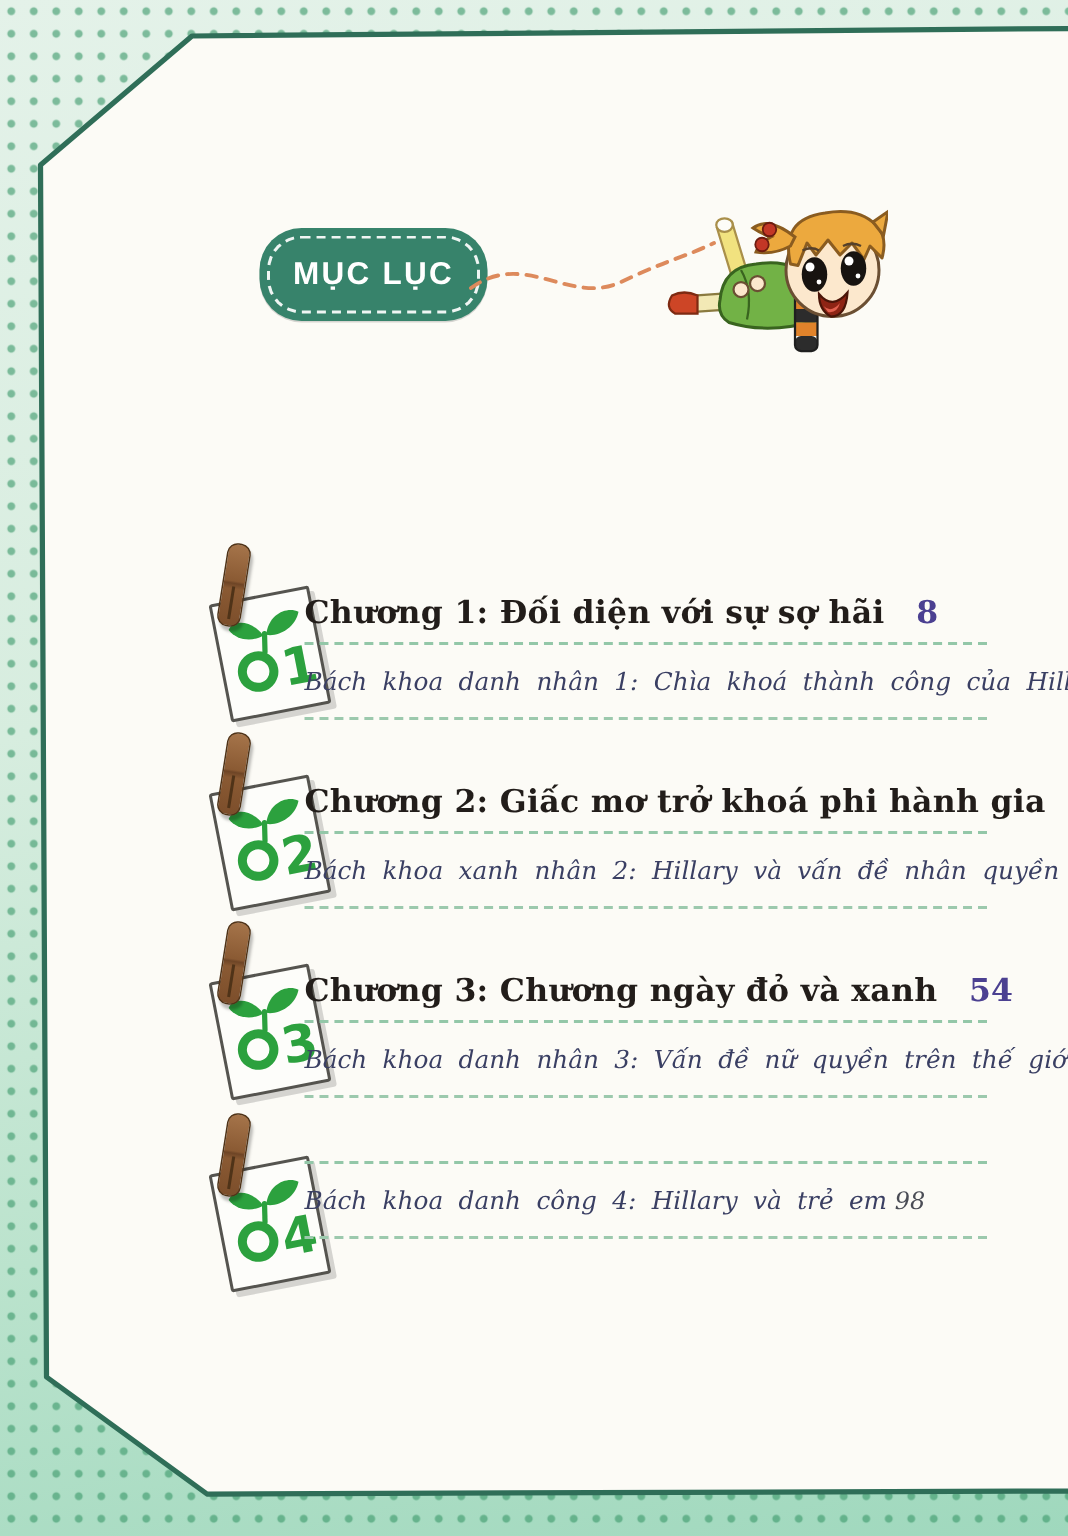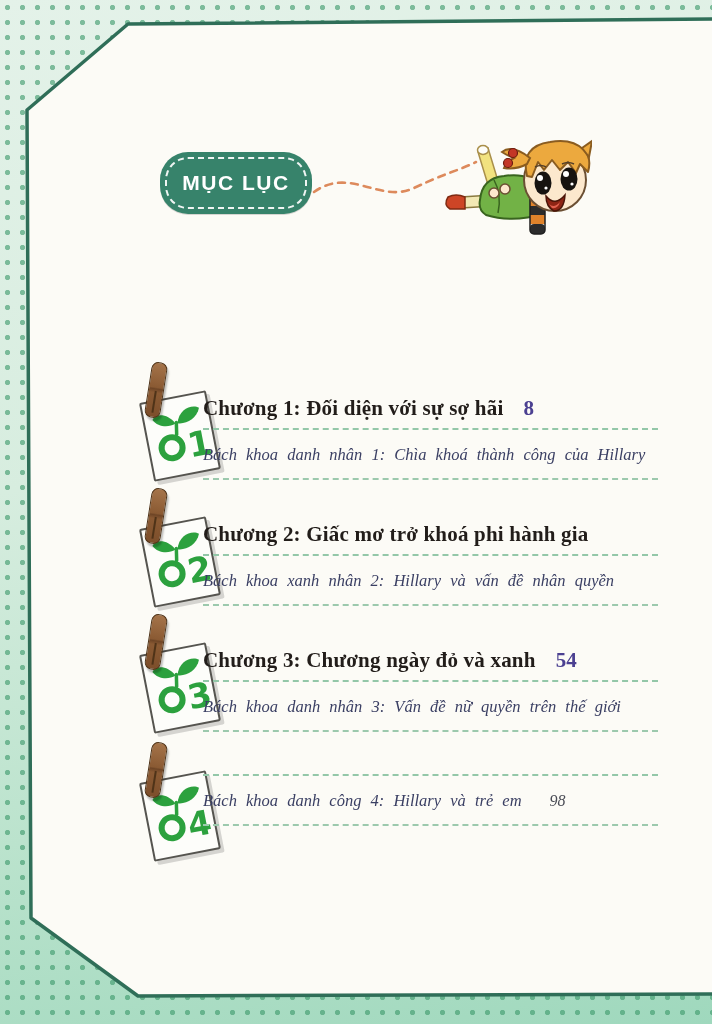--- a/index.html
+++ b/index.html
@@ -13,21 +13,21 @@
     background-color:#d9ecdf;
     background-image:
       radial-gradient(circle, rgba(62,154,108,0.62) 2.2px, rgba(62,154,108,0) 3px),
       linear-gradient(168deg, #e4f2e9 0%, #d7eddf 42%, #bbe3cd 72%, #9fd8bd 100%);
     background-size:15px 15px, 100% 100%;
   }
   
   .sheet{position:absolute;left:0;top:0;}
   
   .badge{
-    position:absolute;left:160px;top:152px;width:152px;height:62px;
+    position:absolute;left:173px;top:152px;width:152px;height:62px;
     background:#37836b;border-radius:28px;
     display:flex;align-items:center;justify-content:center;
     box-shadow:0 1px 0 rgba(0,0,0,0.15);
   }
   .badge::before{
     content:"";position:absolute;inset:5px;border:2px dashed rgba(255,255,255,0.92);
     border-radius:23px;
   }
   .badge span{
     color:#ffffff;font-family:"Liberation Sans",sans-serif;font-weight:bold;
@@ -48,35 +48,35 @@
   .note .pin{
     position:absolute;left:18px;top:-6px;width:14px;height:54px;border-radius:7px;
     background:linear-gradient(180deg,#a5744a 0%,#8a5a33 45%,#6e4526 48%,#8a5a33 55%,#7c4e2b 100%);
     border:1.5px solid #4f3318;transform:rotate(9deg);
     box-shadow:2px 3px 2px rgba(0,0,0,0.25);z-index:2;
   }
   .note .pin::after{
     content:"";position:absolute;left:50%;top:28px;width:2px;height:22px;
     background:#4f3318;transform:translateX(-50%);
   }
-  .rows{position:absolute;left:203px;right:54px;top:24px;font-family:Liberation Serif, serif;}
+  .rows{position:absolute;left:203px;right:54px;top:24px;}
   .title-row{line-height:32px;white-space:nowrap;}
   .title-row .title{
     font-weight:700;font-size:21px;color:#221d1a;letter-spacing:0.2px;
   }
   .title-row .pnum{
     font-weight:700;font-size:21px;color:#4b4091;margin-left:16px;
   }
   .dash{border-bottom:2px dashed #93c7a8;margin-top:2px;}
   .sub-row{line-height:26px;margin-top:12px;white-space:nowrap;}
   .sub-row .subtitle{
     font-style:italic;font-size:16.5px;color:#3a3f63;word-spacing:5px;
   }
   .sub-row .spnum{
-    font-style:italic;font-size:16px;color:#4a4c55;margin-left:24px;
+    font-style:italic;font-size:16px;color:#4a4c55;
   }
   .dash2{border-bottom:2px dashed #9cc9ad;margin-top:10px;}
   .sprout{display:block;}
 </style>
 </head>
 <body>
 
 <div class="stage">
 
   <div class="bg-dots"></div>

